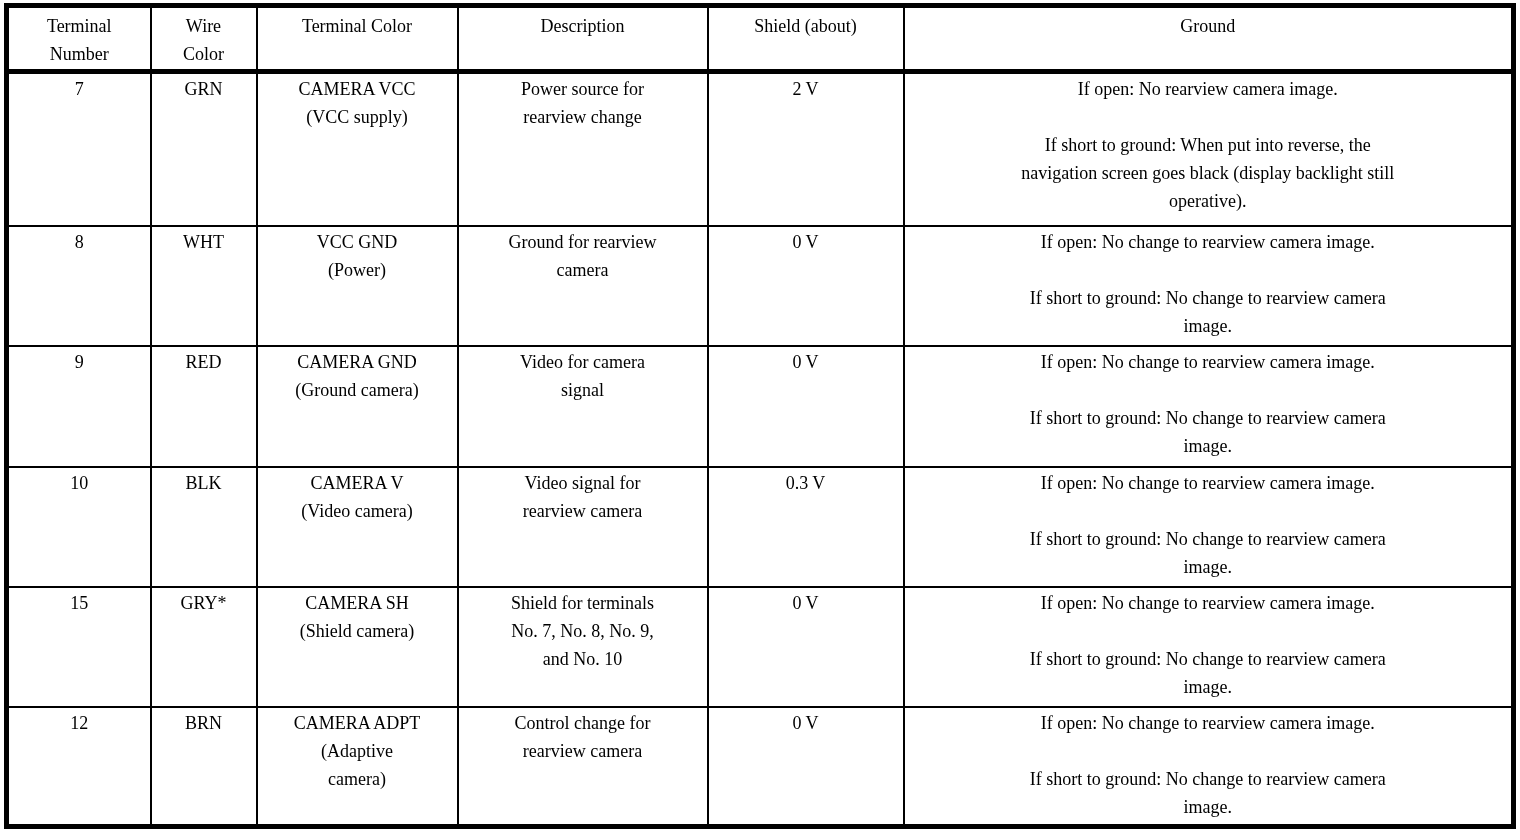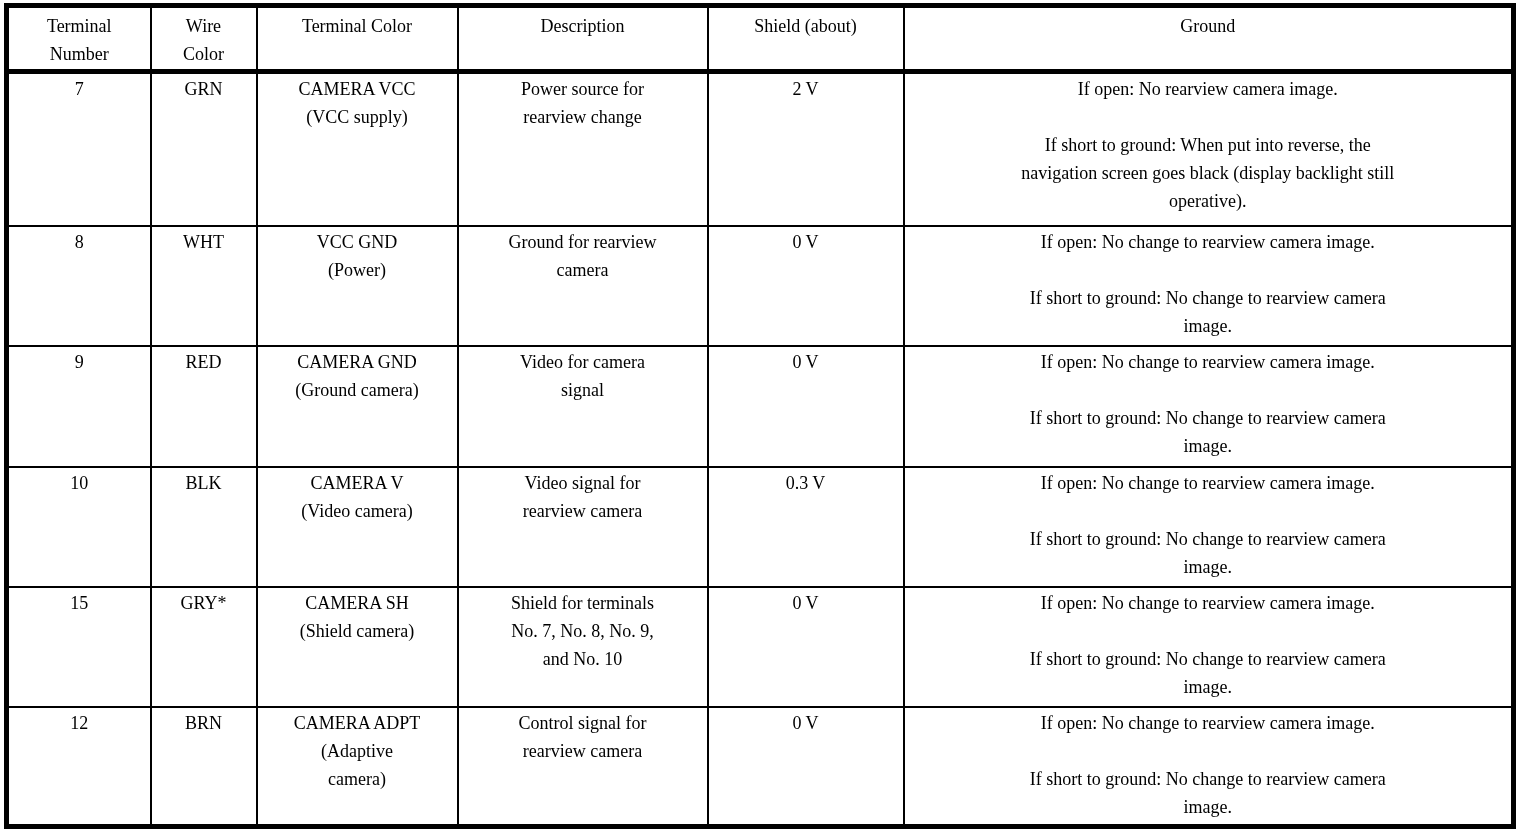--- a/index.html
+++ b/index.html
@@ -143,21 +143,21 @@
 
 If short to ground: No change to rearview camera
 image.</td>
       </tr>
       <tr class="row-last">
         <td class="center">12</td>
         <td class="center">BRN</td>
         <td class="left">CAMERA ADPT
 (Adaptive
 camera)</td>
-        <td class="left">Control signal for
+        <td class="left">Control change for
 rearview camera</td>
         <td class="left">0 V</td>
         <td class="left">If open: No change to rearview camera image.
 
 If short to ground: No change to rearview camera
 image.</td>
       </tr>
     </tbody>
   </table>
 </div>

